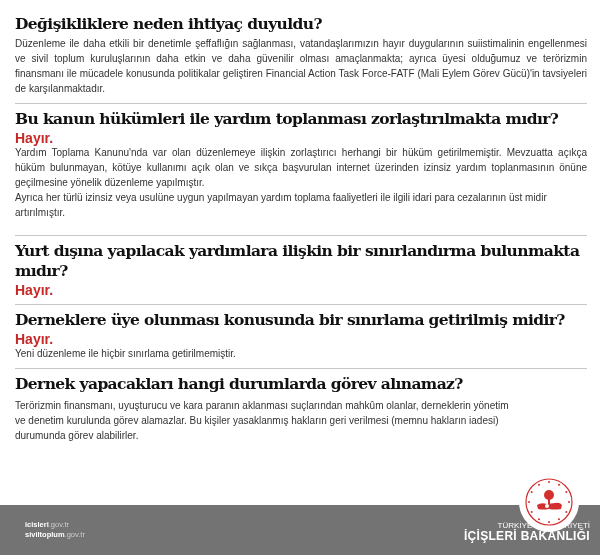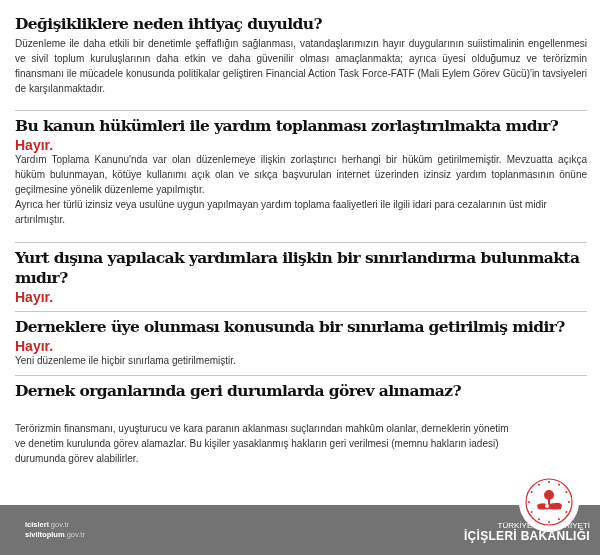--- a/index.html
+++ b/index.html
@@ -16,42 +16,42 @@
     .links b { font-weight:bold; color:#fff; }
     .links span.d { color:#cfcfcf; }
     .brand { position:absolute; right:10px; top:16px; text-align:right; color:#fff; font-size:8px; line-height:10px; }
     .brand .l2 { font-weight:bold; font-size:12px; letter-spacing:0.3px; }
     .logo { position:absolute; left:521px; top:474px; width:56px; height:56px; border-radius:50%; background:#fff; box-shadow:0 0 0 2px #fff; }
   </style>
 </head>
 <body>
 
 <div class="content">
-  <div class="section" style="padding:14px 0 14px 0;">
+  <div class="section" style="padding:14px 0 7px 0;">
     <h2>Değişikliklere neden ihtiyaç duyuldu?</h2>
     <p class="body" style="margin-top:2px;">Düzenleme ile daha etkili bir denetimle şeffaflığın sağlanması, vatandaşlarımızın hayır duygularının suiistimalinin engellenmesi ve sivil toplum kuruluşlarının daha etkin ve daha güvenilir olması amaçlanmakta; ayrıca üyesi olduğumuz ve terörizmin finansmanı ile mücadele konusunda politikalar geliştiren Financial Action Task Force-FATF (Mali Eylem Görev Gücü)'in tavsiyeleri de karşılanmaktadır.</p>
   </div>
   <div class="section" style="padding:5px 0 15px 0;">
     <h2>Bu kanun hükümleri ile yardım toplanması zorlaştırılmakta mıdır?</h2>
     <p class="answer" style="margin-top:3px;">Hayır.</p>
     <p class="body">Yardım Toplama Kanunu'nda var olan düzenlemeye ilişkin zorlaştırıcı herhangi bir hüküm getirilmemiştir. Mevzuatta açıkça hüküm bulunmayan, kötüye kullanımı açık olan ve sıkça başvurulan internet üzerinden izinsiz yardım toplanmasının önüne geçilmesine yönelik düzenleme yapılmıştır.</p>
     <p class="body left">Ayrıca her türlü izinsiz veya usulüne uygun yapılmayan yardım toplama faaliyetleri ile ilgili idari para cezalarının üst midir artırılmıştır.</p>
   </div>
   <div class="section" style="padding:5px 0 7px 0;">
     <h2>Yurt dışına yapılacak yardımlara ilişkin bir sınırlandırma bulunmakta mıdır?</h2>
     <p class="answer" style="margin-top:3px;">Hayır.</p>
   </div>
   <div class="section" style="padding:5px 0 7px 0;">
     <h2>Derneklere üye olunması konusunda bir sınırlama getirilmiş midir?</h2>
     <p class="answer" style="margin-top:3px;">Hayır.</p>
     <p class="body left">Yeni düzenleme ile hiçbir sınırlama getirilmemiştir.</p>
   </div>
   <div class="section last" style="padding:5px 0 0 0; width:500px;">
-    <h2>Dernek organlarında geri durumlarda görev alınamaz?</h2>
-    <p class="body left" style="margin-top:20px;">Terörizmin finansmanı, uyuşturucu ve kara paranın aklanması suçlarından mahkûm olanlar, derneklerin yönetim ve denetim kurulunda görev alamazlar. Bu kişiler yasaklanmış hakların geri verilmesi (memnu hakların iadesi) durumunda görev alabilirler.</p>
+    <h2>Dernek yapacakları hangi durumlarda görev alınamaz?</h2>
+    <p class="body left" style="margin-top:4px;">Terörizmin finansmanı, uyuşturucu ve kara paranın aklanması suçlarından mahkûm olanlar, derneklerin yönetim ve denetim kurulunda görev alamazlar. Bu kişiler yasaklanmış hakların geri verilmesi (memnu hakların iadesi) durumunda görev alabilirler.</p>
   </div>
 </div>
 
 <div class="footer">
   <div class="links">
     <div><b>icisleri</b><span class="d">.gov.tr</span></div>
     <div><b>siviltoplum</b><span class="d">.gov.tr</span></div>
   </div>
   <div class="brand">
     <div>TÜRKİYE CUMHURİYETİ</div>

